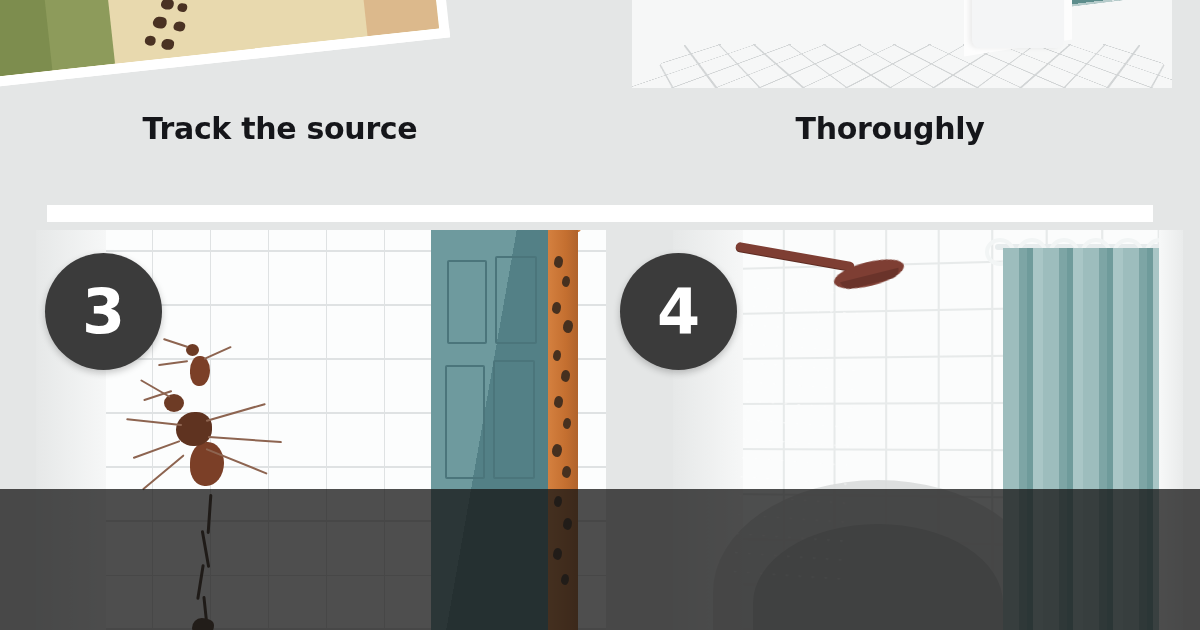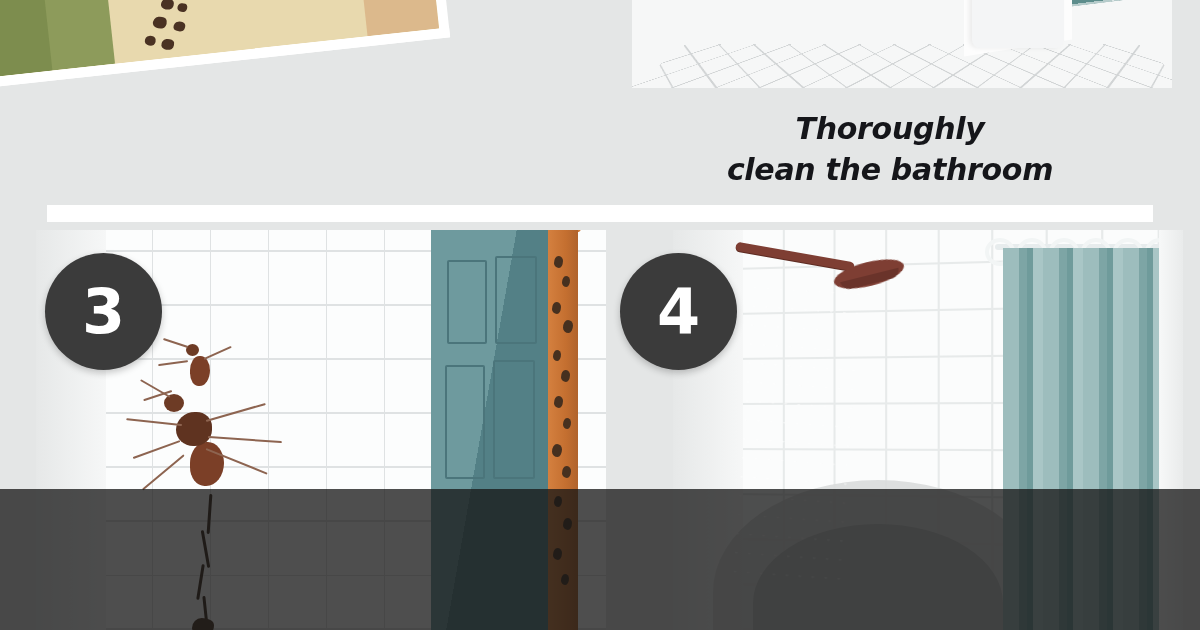--- a/index.html
+++ b/index.html
@@ -59,21 +59,21 @@
   }
   .basebd{position:absolute;right:100px;top:110px;width:108px;height:58px;background:#fdfdfd;transform:skewY(-9deg);}
 
   .cap{
     position:absolute;text-align:center;
     font-family:"DejaVu Sans",sans-serif;
     font-weight:700;font-size:30px;line-height:1.38;color:#15161a;
     letter-spacing:-.3px;
   }
   .cap1{left:40px;top:108px;width:480px;}
-  .cap2{left:640px;top:108px;width:500px;font-style:italic;}
+  .cap2{left:640px;top:108px;width:500px;}
 
   .divider{position:absolute;left:47px;top:205px;width:1106px;height:17px;background:#ffffff;}
 
   
   .row2{position:absolute;left:0;top:230px;width:1200px;height:400px;}
 
   .panel{position:absolute;top:0;height:400px;overflow:hidden;background:#eceded;}
   .p3{left:36px;width:570px;}
   .p4{left:673px;width:510px;}
 
@@ -187,25 +187,25 @@
       <div class="cab2"></div>
       <div class="floor"></div>
       <div class="tilediag"></div>
       <div class="tealtile"></div>
       <div class="basebd"></div>
 
       <div class="toilet"></div>
     </div>
 
     <div class="cap cap1">
+      <div>Track the source</div>
     </div>
 
     <div class="cap cap2">
       <div>Thoroughly</div>
-      <div>clean the bathroom</div>
     </div>
   </div>
 
   <div class="divider"></div>
 
   <div class="row2">
 
     <div class="panel p3">
       <div class="tilewall"></div>
       <div class="wallshade"></div>

